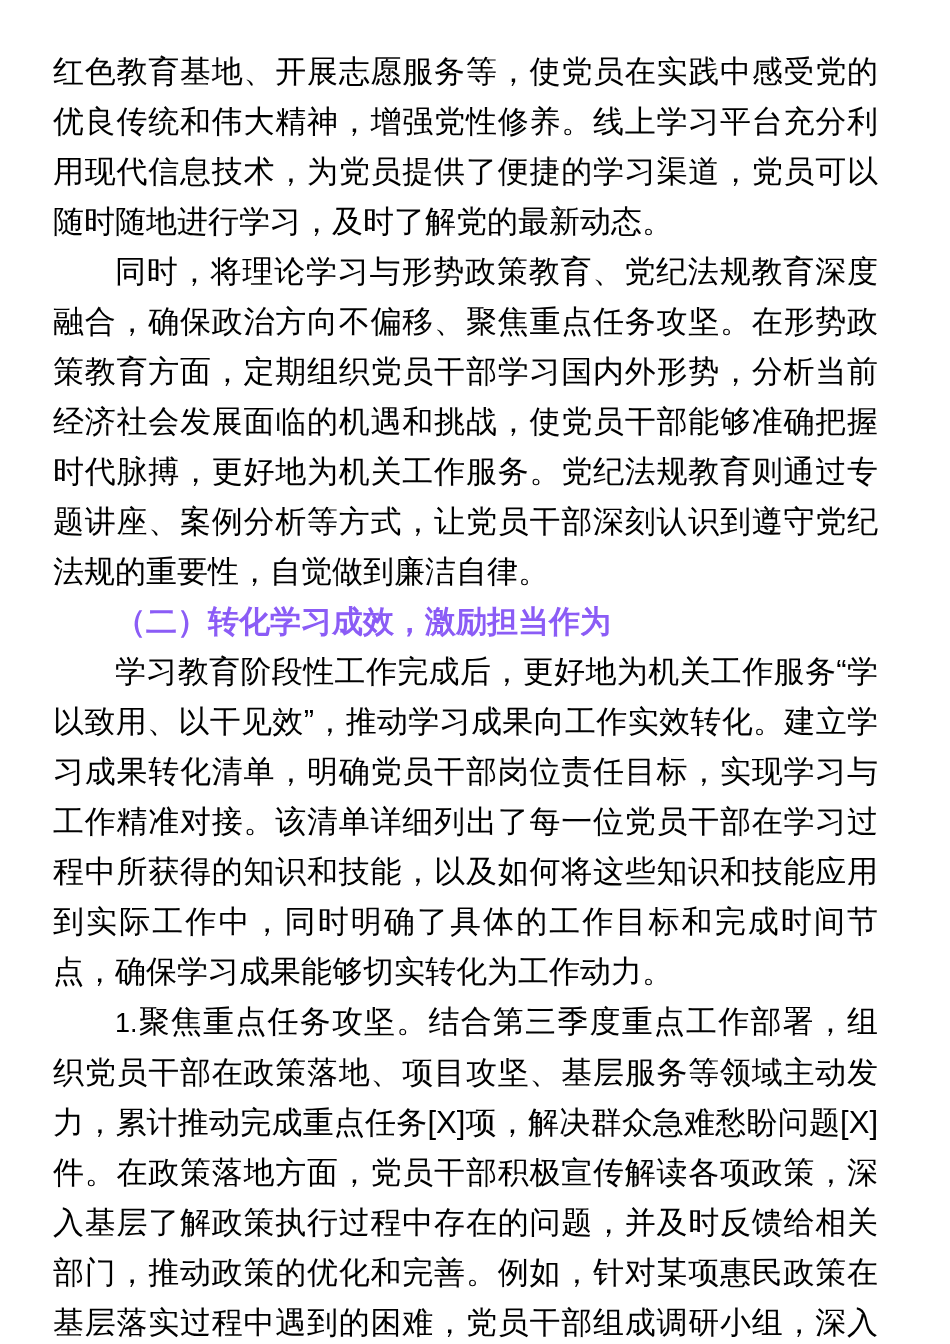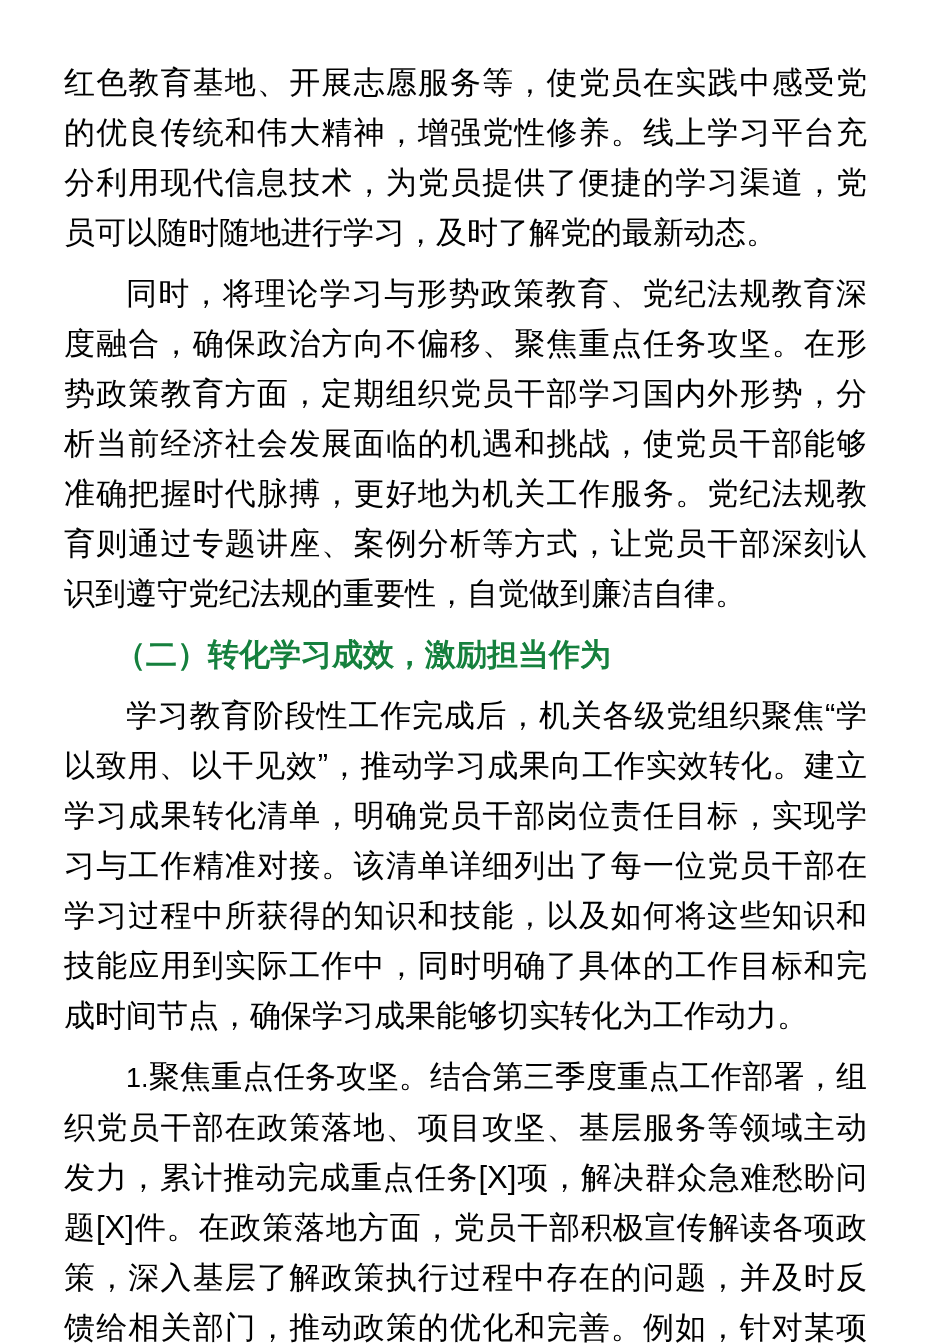--- a/index.html
+++ b/index.html
@@ -23,21 +23,21 @@
     background: #ffffff;
     box-sizing: border-box;
     padding: 47px 72px 0 53px;
   }
 
   .doc-body {
     width: 825px;
   }
 
   p.para {
-    margin: 11px;
+    margin: 0;
     padding: 0;
     font-size: 31px;
     line-height: 50px;
     letter-spacing: 0px;
     text-align: justify;
     text-justify: inter-character;
     text-align-last: left;
     word-break: break-all;
     color: #000000;
   }
@@ -47,37 +47,37 @@
   }
 
   p.heading {
     margin: 0;
     padding: 0;
     font-size: 31px;
     line-height: 50px;
     font-weight: bold;
     text-indent: 62px;
     text-align: left;
-    color: #15803d;
+    color: #8b5cf6;
   }
 
   .numlead {
     font-size: 27px;
   }
 </style>
 </head>
 <body>
 
 <div class="page">
   <div class="doc-body">
 
     <p class="para">红色教育基地、开展志愿服务等，使党员在实践中感受党的优良传统和伟大精神，增强党性修养。线上学习平台充分利用现代信息技术，为党员提供了便捷的学习渠道，党员可以随时随地进行学习，及时了解党的最新动态。</p>
 
     <p class="para indent">同时，将理论学习与形势政策教育、党纪法规教育深度融合，确保政治方向不偏移、聚焦重点任务攻坚。在形势政策教育方面，定期组织党员干部学习国内外形势，分析当前经济社会发展面临的机遇和挑战，使党员干部能够准确把握时代脉搏，更好地为机关工作服务。党纪法规教育则通过专题讲座、案例分析等方式，让党员干部深刻认识到遵守党纪法规的重要性，自觉做到廉洁自律。</p>
 
     <p class="heading">（二）转化学习成效，激励担当作为</p>
 
-    <p class="para indent">学习教育阶段性工作完成后，机关各级党组织聚焦“学以致用、以干见效”，推动学习成果向工作实效转化。建立学习成果转化清单，明确党员干部岗位责任目标，实现学习与工作精准对接。该清单详细列出了每一位党员干部在学习过程中所获得的知识和技能，以及如何将这些知识和技能应用到实际工作中，同时明确了具体的工作目标和完成时间节点，确保学习成果能够切实转化为工作动力。</p>
+    <p class="para indent">学习教育阶段性工作完成后，更好地为机关工作服务“学以致用、以干见效”，推动学习成果向工作实效转化。建立学习成果转化清单，明确党员干部岗位责任目标，实现学习与工作精准对接。该清单详细列出了每一位党员干部在学习过程中所获得的知识和技能，以及如何将这些知识和技能应用到实际工作中，同时明确了具体的工作目标和完成时间节点，确保学习成果能够切实转化为工作动力。</p>
 
     <p class="para indent"><span class="numlead">1.</span><span>聚焦重点任务攻坚。结合第三季度重点工作部署，组织党员干部在政策落地、项目攻坚、基层服务等领域主动发力，累计推动完成重点任务[X]项，解决群众急难愁盼问题[X]件。在政策落地方面，党员干部积极宣传解读各项政策，深入基层了解政策执行过程中存在的问题，并及时反馈给相关部门，推动政策的优化和完善。例如，针对某项惠民政策在基层落实过程中遇到的困难，党员干部组成调研小组，深入社区和农村，与群众面对面交流，了解他们的需求和意见，为政策的精准实施提供了有力依据。</span></p>
 
   </div>
 </div>
 
 </body></html>

